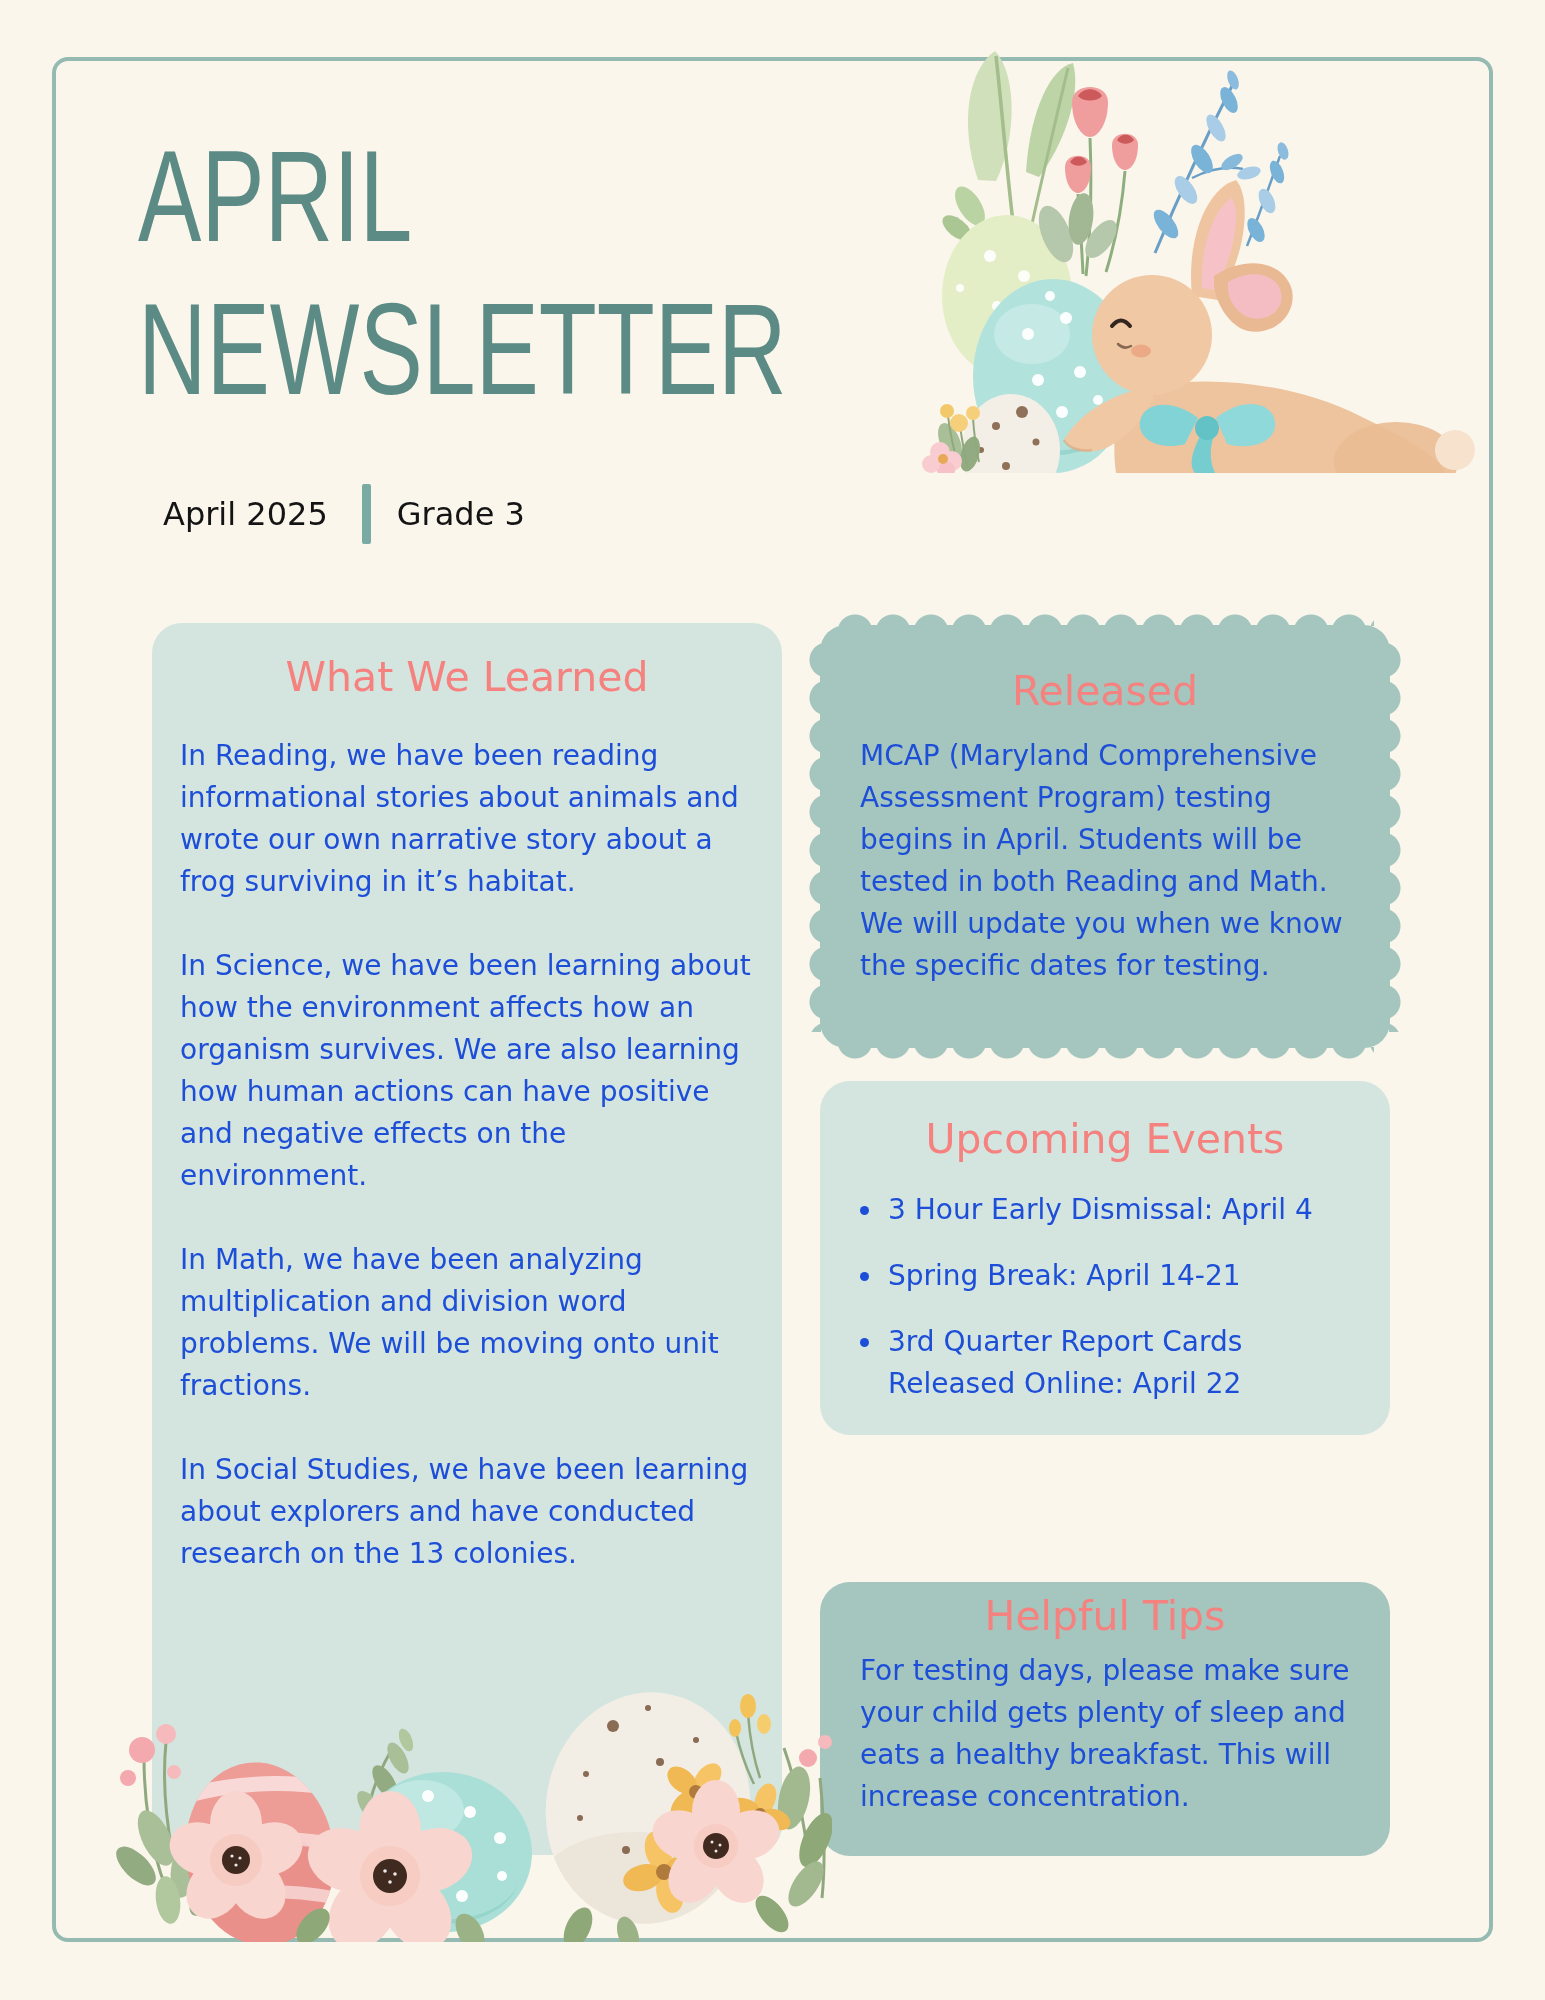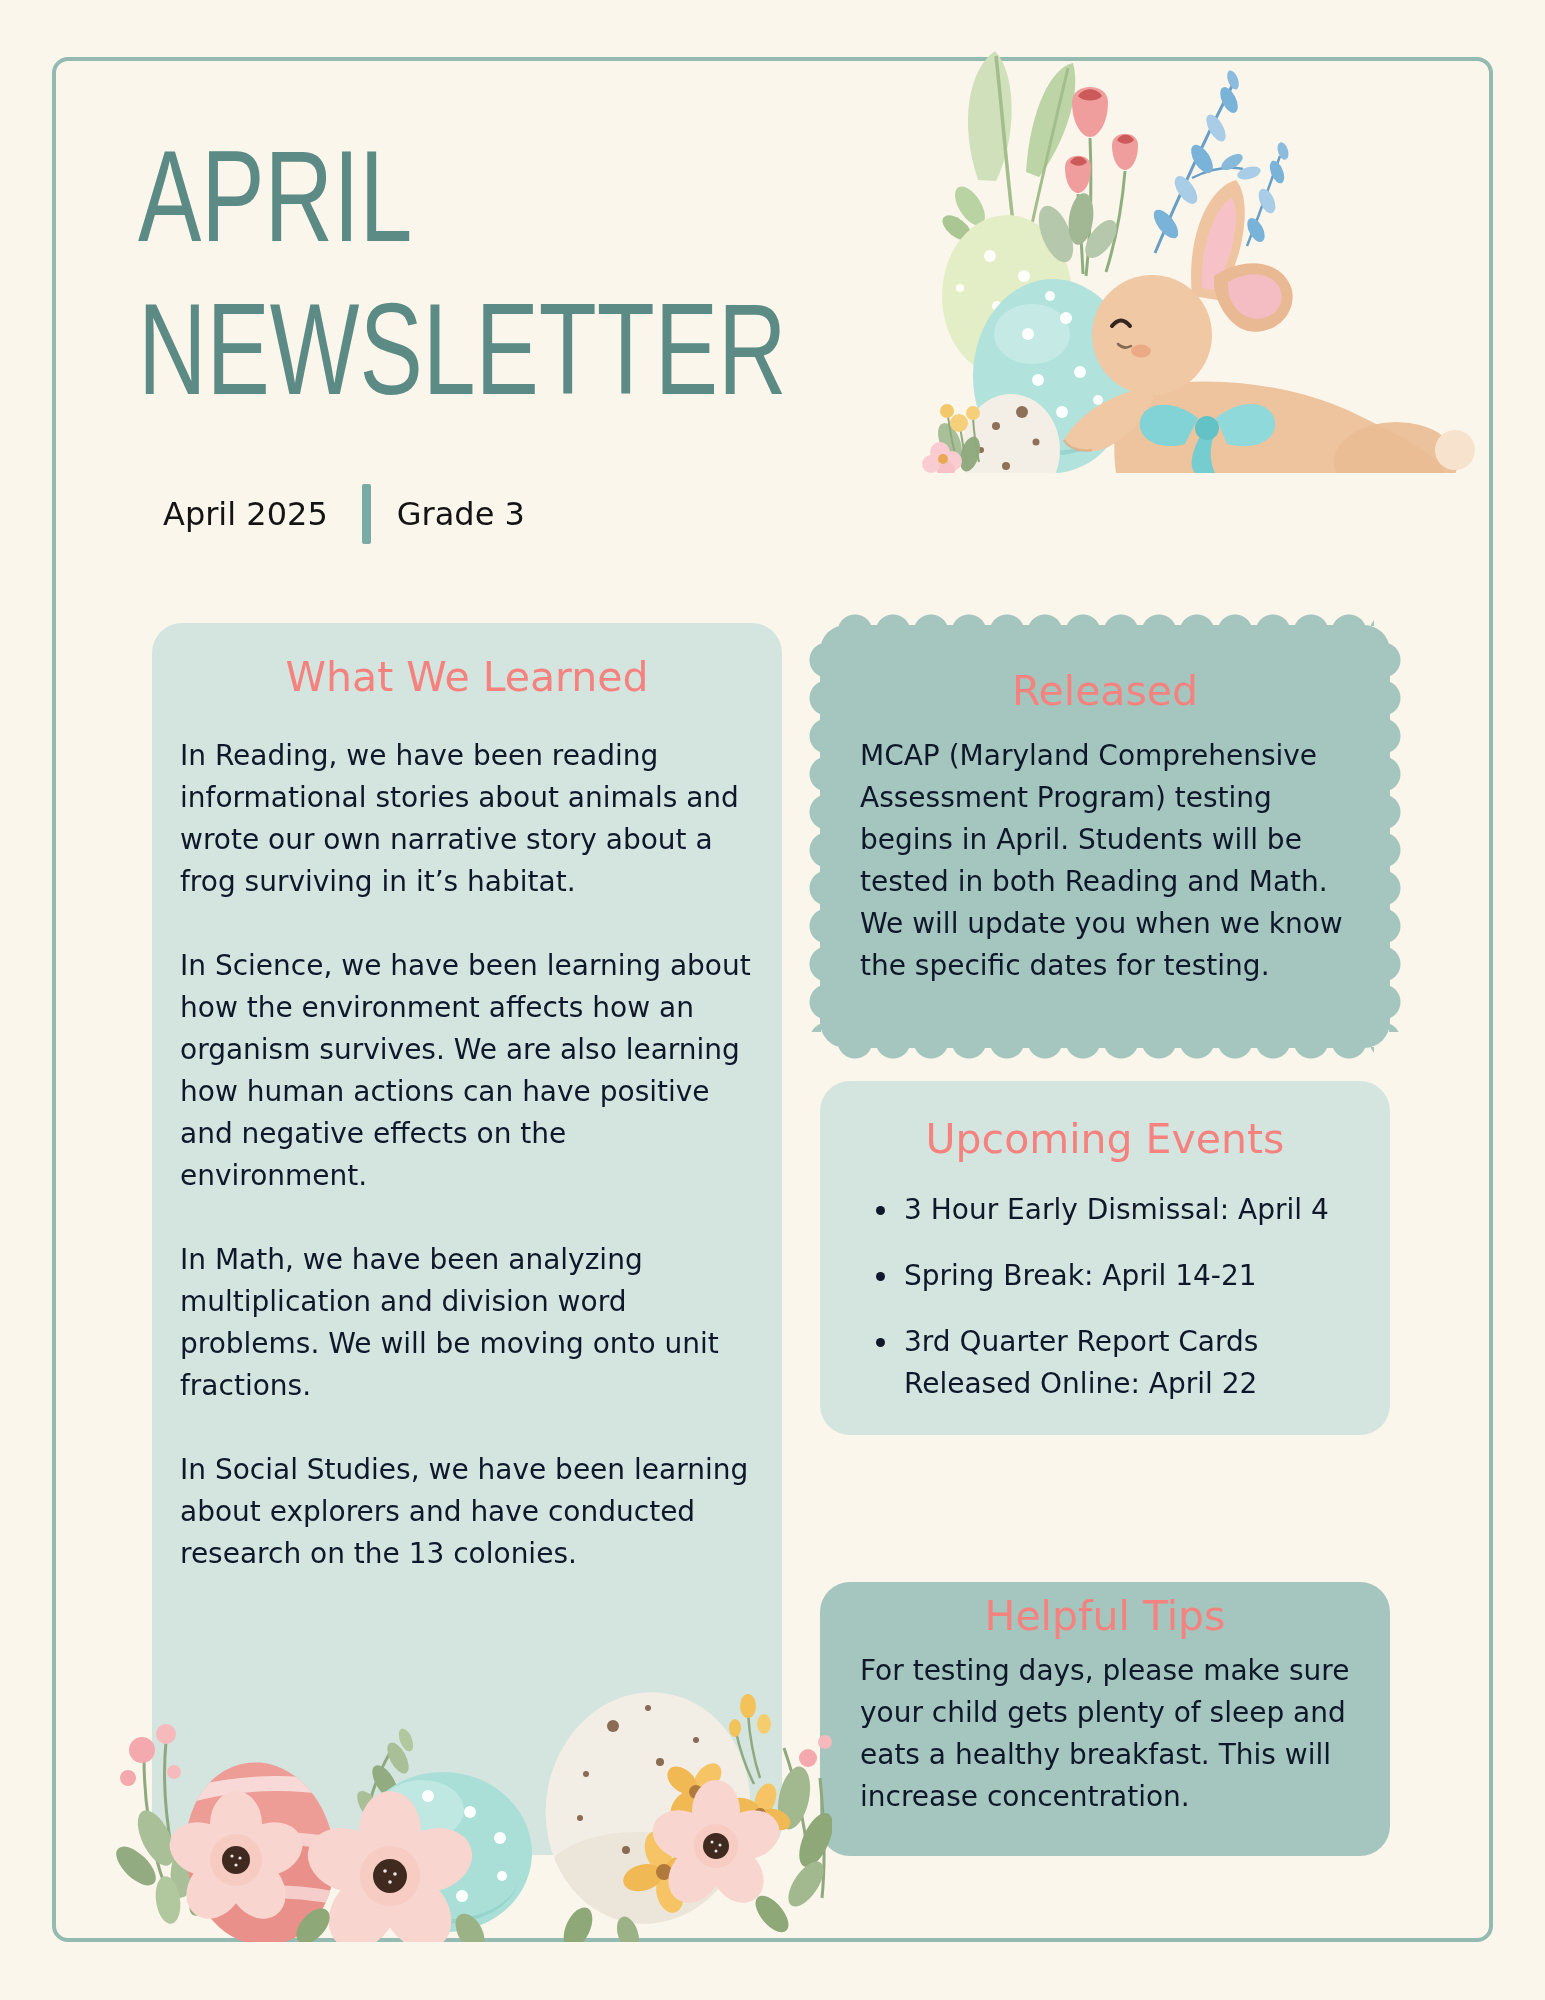--- a/index.html
+++ b/index.html
@@ -32,21 +32,21 @@
   }
   .subtitle .bar {
     width:9px; height:60px; margin:0 26px 0 34px;
     background:var(--divider,#79aaa3); border-radius:2px;
   }
   .card { position:absolute; z-index:2; box-sizing:border-box; }
   .card-h {
     font-weight:400; font-size:41px; text-align:center;
     color:var(--accent-coral,#f5827f); margin:0;
   }
-  .body-text { font-size:28px; line-height:1.5; color:#0f172a; }
+  .body-text { font-size:28px; line-height:1.5; color:#1d4ed8; }
 
   .card-learned {
     left:152px; top:623px; width:630px; height:1232px;
     background:var(--card-light,#d4e5e0); border-radius:30px;
     padding:30px 28px;
   }
   .card-learned .card-h { margin-bottom:34px; }
   .card-learned p { margin:0 0 42px 0; }
 
   .card-reminders {
@@ -64,21 +64,21 @@
   .sc.v { top:16px; bottom:16px; width:12px; background-repeat:repeat-y; background-size:12px 38px; }
   .sc.left   { left:-11px;   background-image:radial-gradient(circle at 18px 19px, var(--card-dark,#a4c6be) 17px, rgba(164,198,190,0) 18px); }
   .sc.right  { right:-11px;  background-image:radial-gradient(circle at -6px 19px, var(--card-dark,#a4c6be) 17px, rgba(164,198,190,0) 18px); }
 
   .card-events {
     left:820px; top:1081px; width:570px; height:354px;
     background:var(--card-light,#d4e5e0); border-radius:30px;
     padding:34px 34px;
   }
   .card-events .card-h { margin-bottom:26px; }
-  .card-events ul { margin:16px; padding-left:30px; }
+  .card-events ul { margin:0; padding-left:30px; }
   .card-events li { margin-bottom:24px; padding-left:4px; }
 
   .card-tips {
     left:820px; top:1582px; width:570px; height:274px;
     background:var(--card-dark,#a4c6be); border-radius:30px;
     padding:10px 40px;
   }
   .card-tips .card-h { margin-bottom:10px; }
 
   .illu { position:absolute; z-index:6; }

